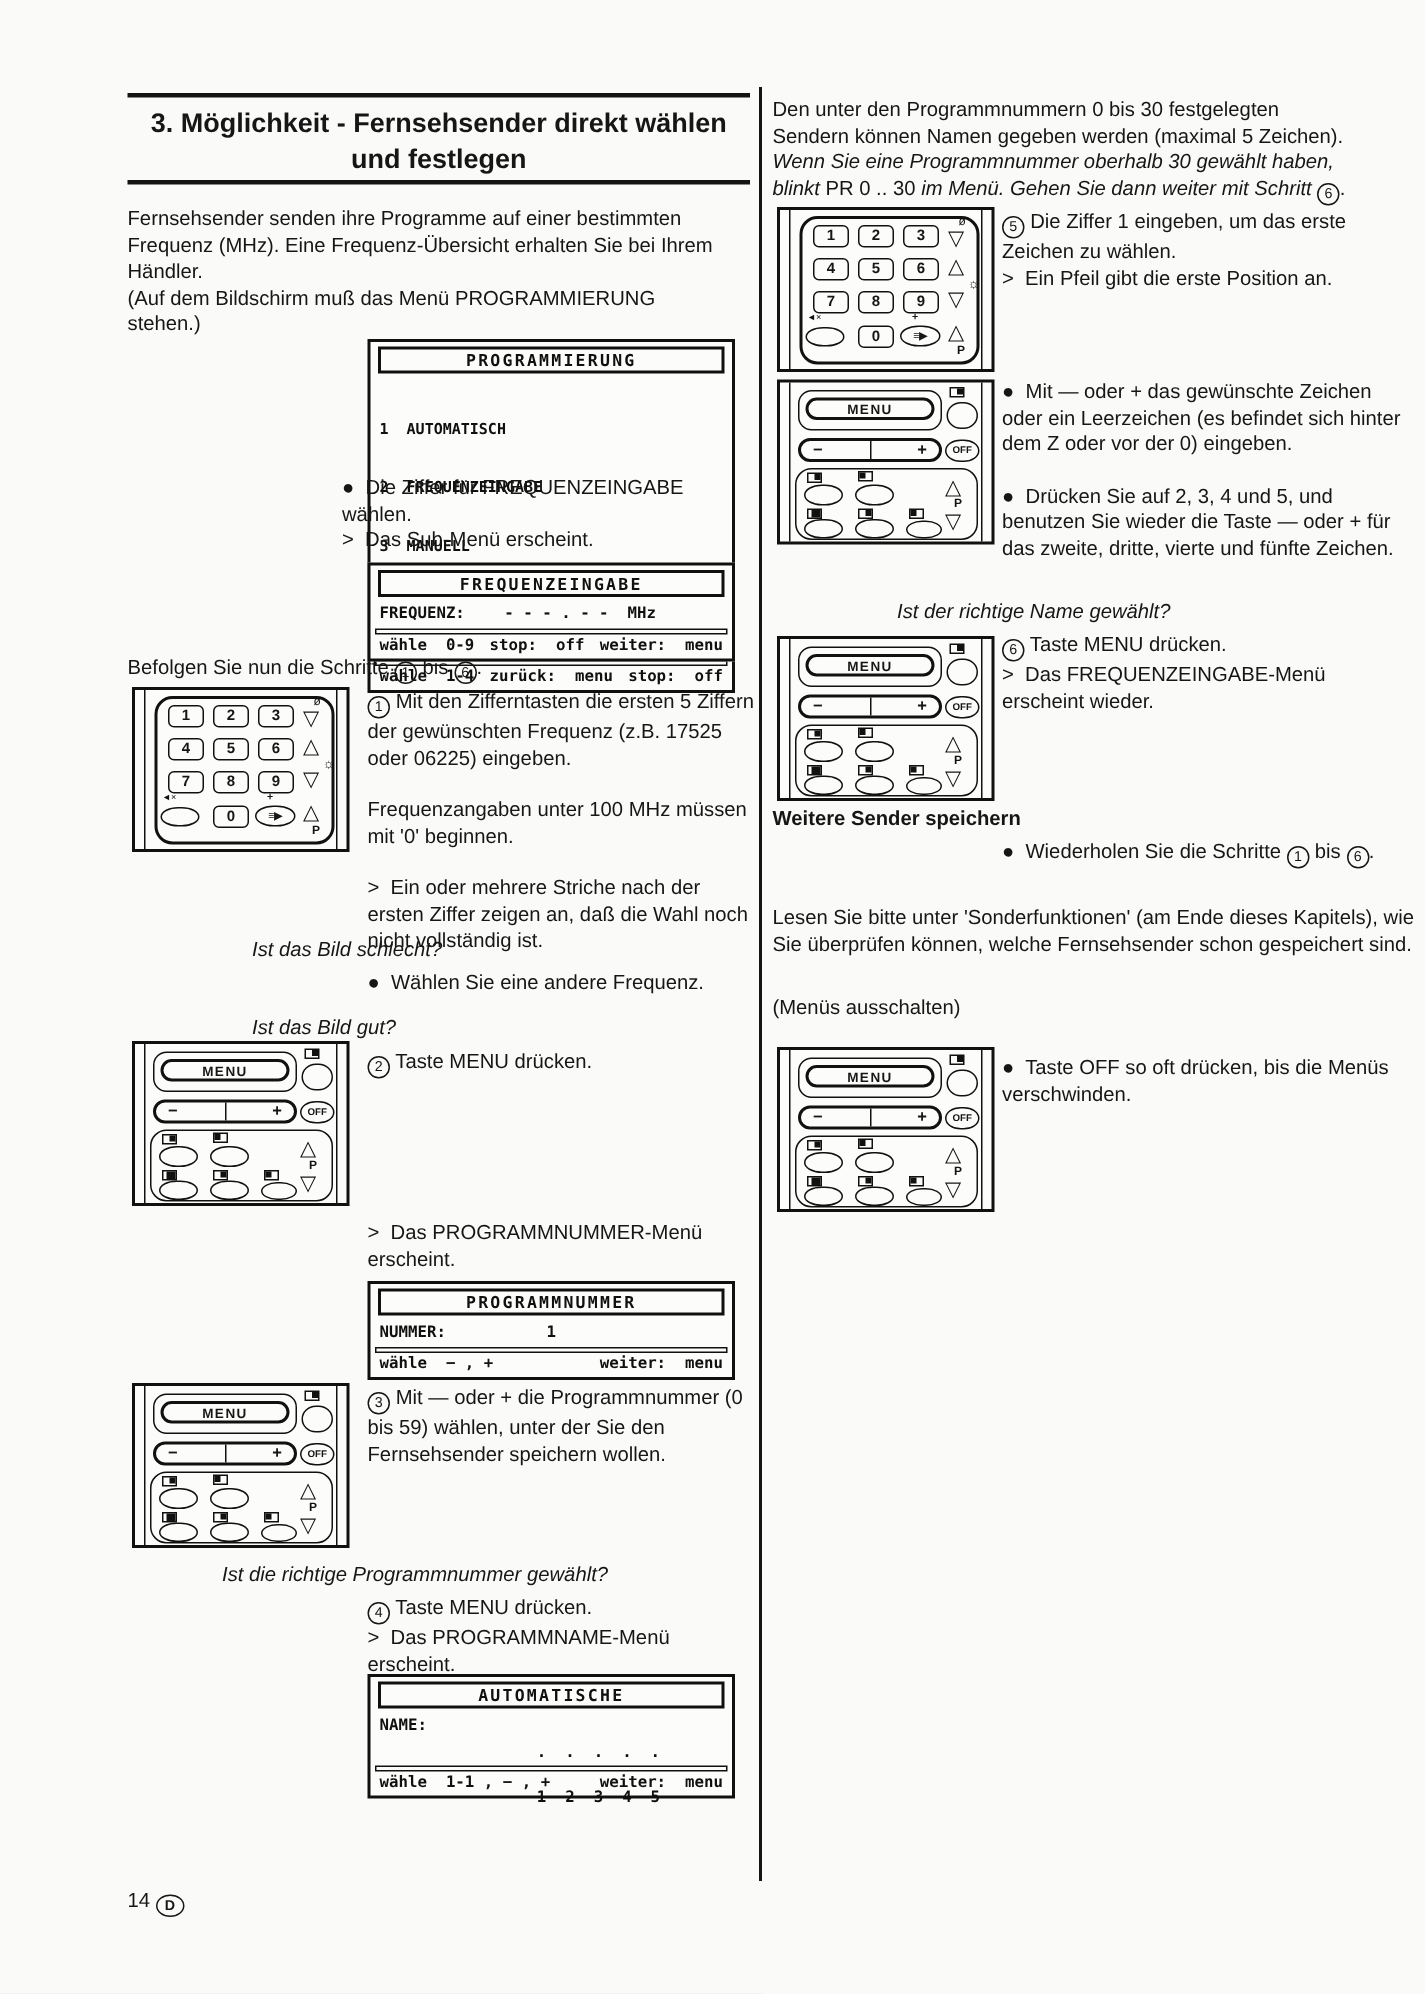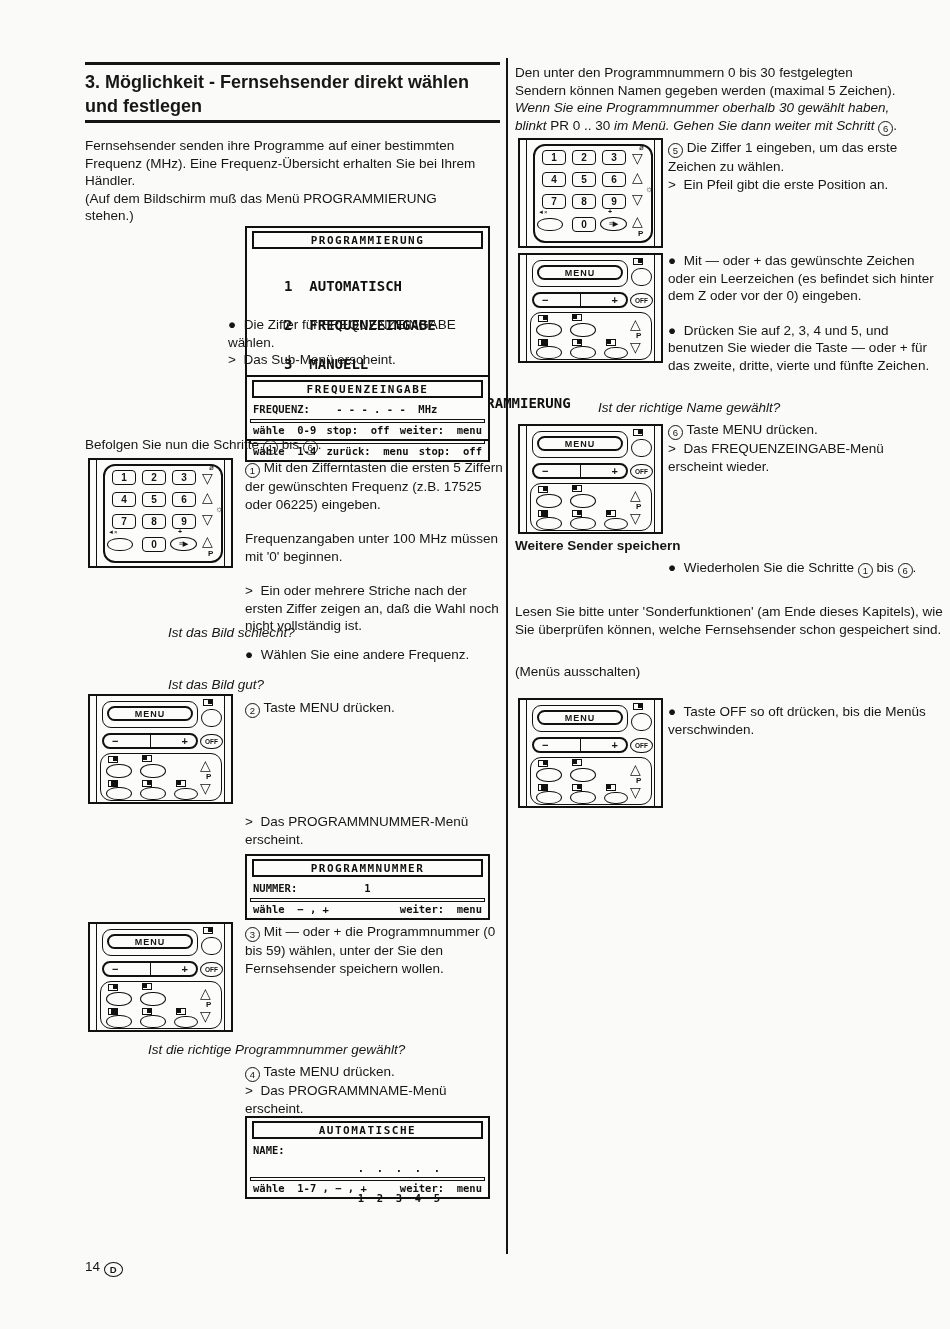--- a/index.html
+++ b/index.html
@@ -6,40 +6,40 @@
   html,body { background:#e9e9e7; }
   .page {
     position:relative; width:950px; height:1329px; margin:0 auto;
     background:#fafaf8; color:#161616;
     font-family:"Liberation Sans", sans-serif; overflow:hidden;
   }
   .abs { position:absolute; }
   .body-text { font-size:13.5px; line-height:17.5px; }
   .bold { font-weight:bold; }
   .italic { font-style:italic; }
-  .center { }
+  .center { text-align:center; }
   .rule { background:#141414; }
   .circ {
     display:inline-flex; align-items:center; justify-content:center;
     width:15px; height:15px; border:1.3px solid #161616; border-radius:50%;
     font-size:9.5px; font-style:normal; font-weight:normal; vertical-align:-2px;
     line-height:1;
   }
   .page-title { font-size:18px; font-weight:bold; line-height:24px; }
 
   
   .menu-box {
     border:2.5px solid #101010; background:#fcfcfa;
     font-family:"DejaVu Sans Mono", monospace; font-weight:bold; color:#101010;
   }
   .menu-header {
     border:2px solid #101010; margin:3px 5px 2px; padding:1px 0 0;
     text-align:center; font-size:11px; letter-spacing:1.5px; height:18px;
   }
-  .menu-items { padding:3px 6px 2px; font-size:14px; line-height:13px; white-space:pre;margin-left:31px; }
+  .menu-items { padding:3px 6px 2px; font-size:10px; line-height:13px; white-space:pre; }
   .menu-bar { height:4px; border:1px solid #101010; margin:2px 3px 0; }
   .menu-footer {
     display:flex; justify-content:space-between; align-items:center;
     font-size:10.5px; padding:1px 6px 3px; white-space:pre;
   }
   .menu-row { position:relative; padding:3px 6px 2px; font-size:10.5px; height:17px; }
   .mr-value { position:absolute; left:50%; transform:translateX(-50%); top:3px; white-space:pre; }
   .name-block { position:absolute; left:46%; top:2px; text-align:center; line-height:10px; font-size:10.5px; white-space:pre; }
   .name-spacer { height:26px; }
 
@@ -334,21 +334,21 @@
     <div class="menu-row name-spacer">
       <span>NAME:</span>
       <span class="name-block">
         <span style="display:block;">.  .  .  .  .</span>
         <span style="display:block;">1  2  3  4  5</span>
       </span>
     </div>
     <div style="height:8px;"></div>
     <div class="menu-bar"></div>
     <div class="menu-footer">
-      <span>wähle  1-7 , − , +</span>
+      <span>wähle  1-1 , − , +</span>
       <span>weiter:  menu</span>
     </div>
   </div>
 
   <div class="abs body-text" style="left:515px;top:64px;width:430px;">
     <div>Den unter den Programmnummern 0 bis 30 festgelegten</div>
     <div>Sendern können Namen gegeben werden (maximal 5 Zeichen).</div>
     <div class="italic">Wenn Sie eine Programmnummer oberhalb 30 gewählt haben,</div>
     <div>
       <span class="italic">blinkt</span>

